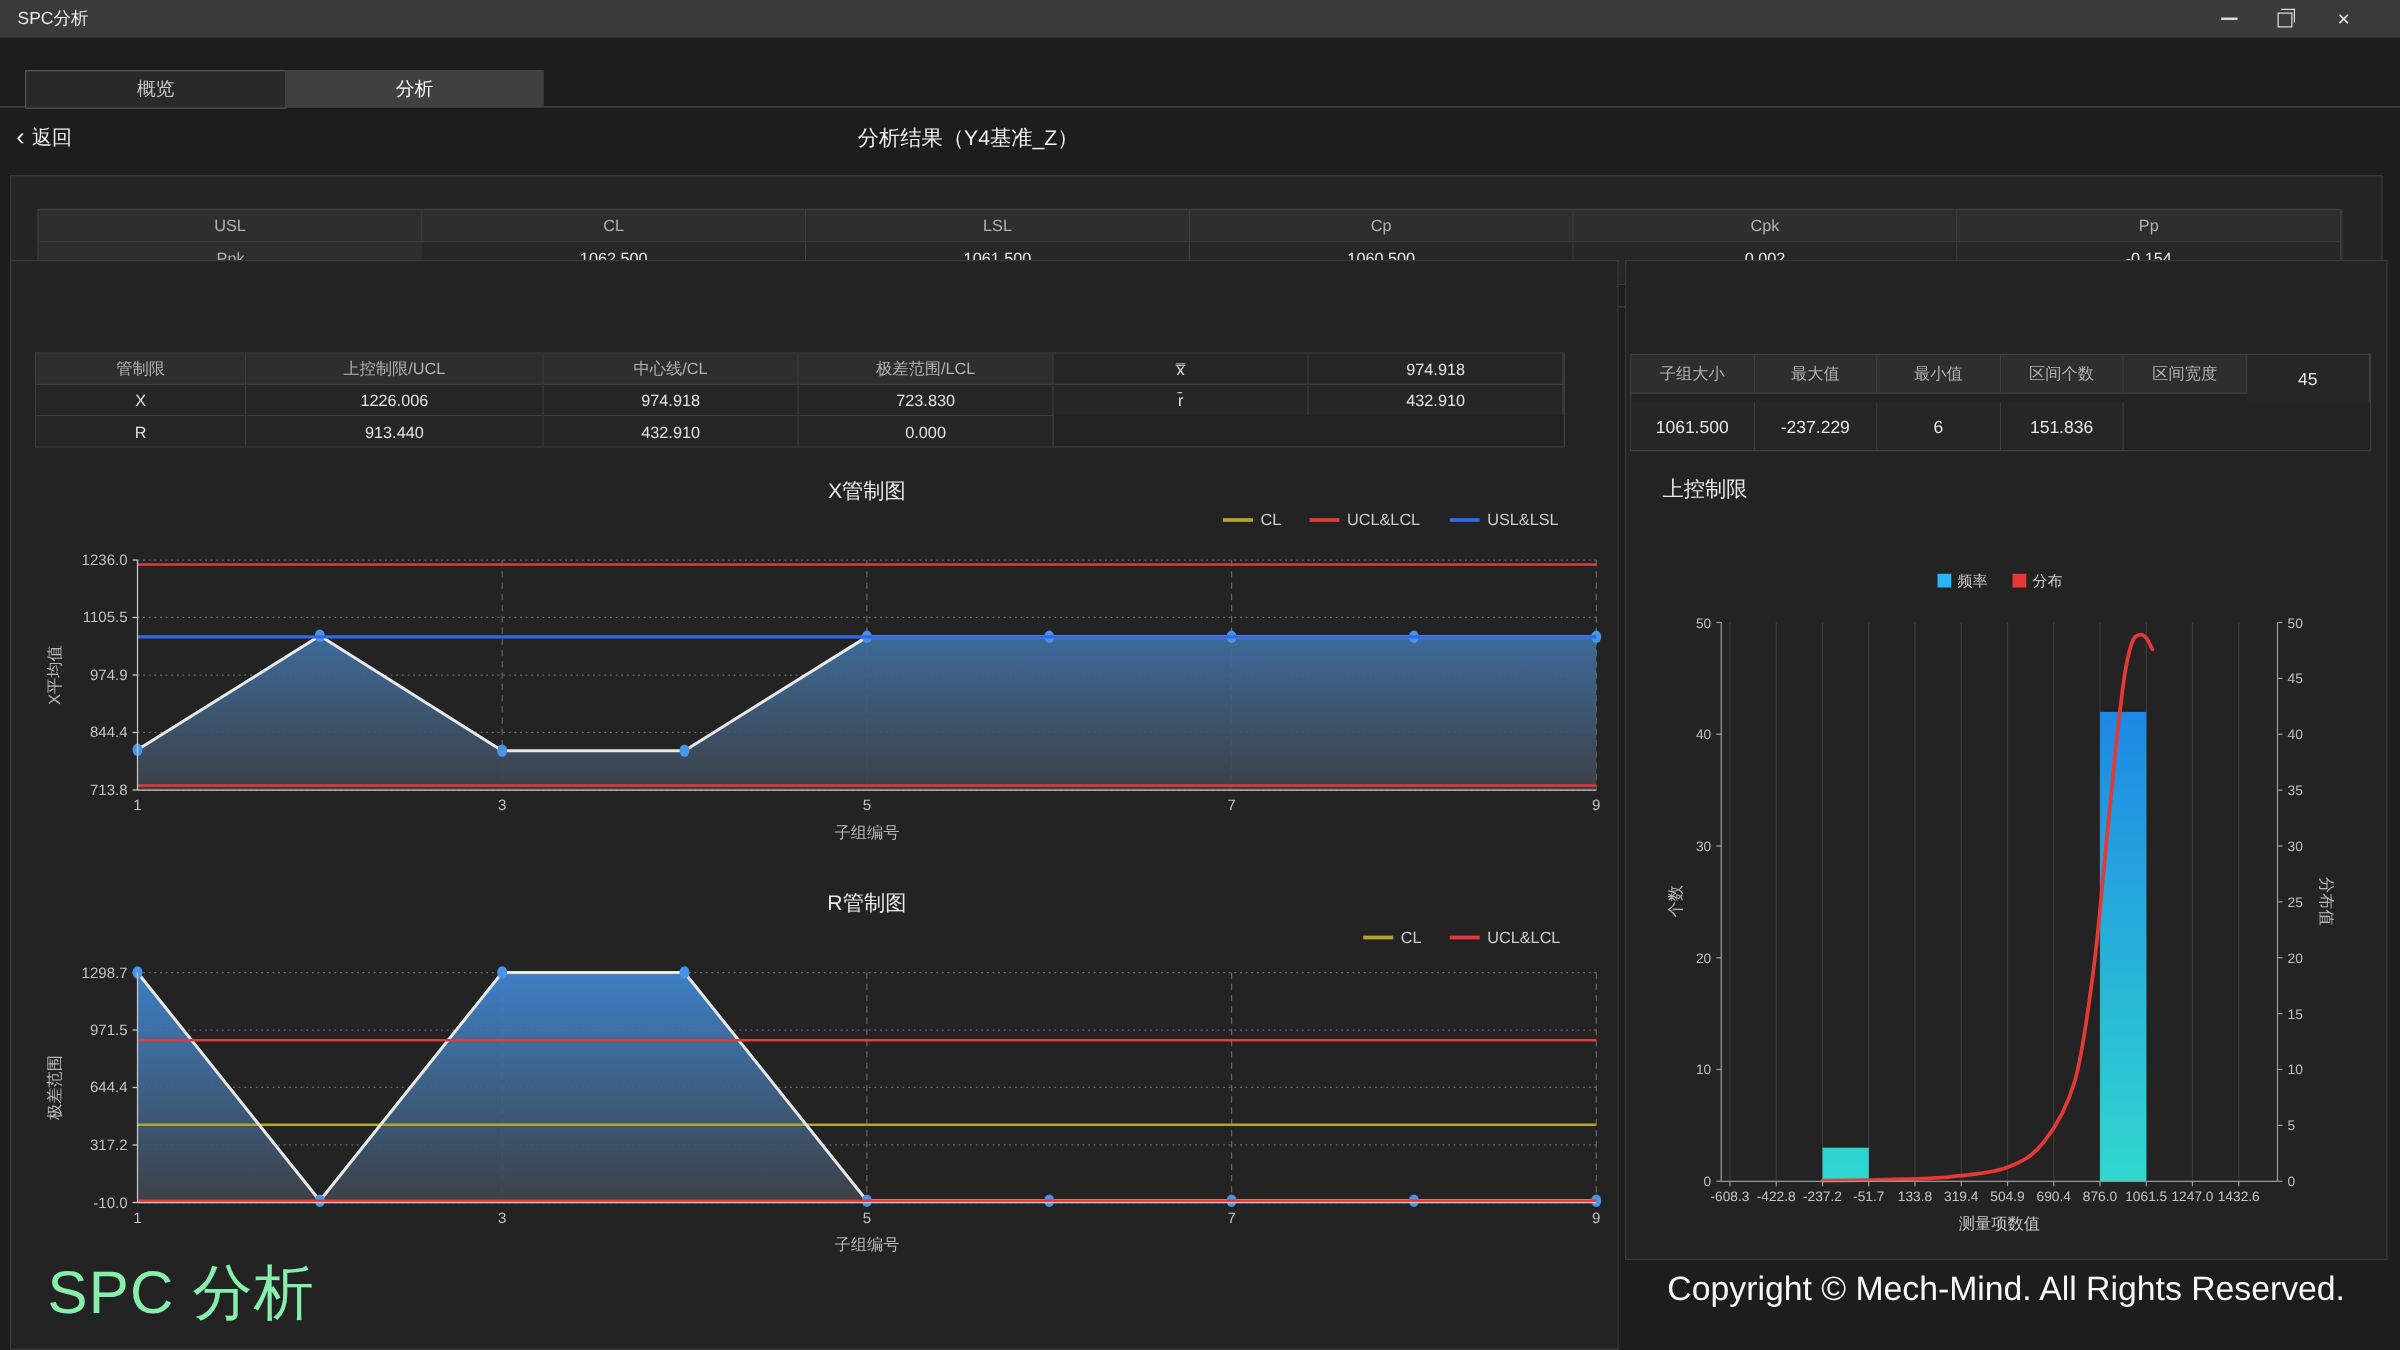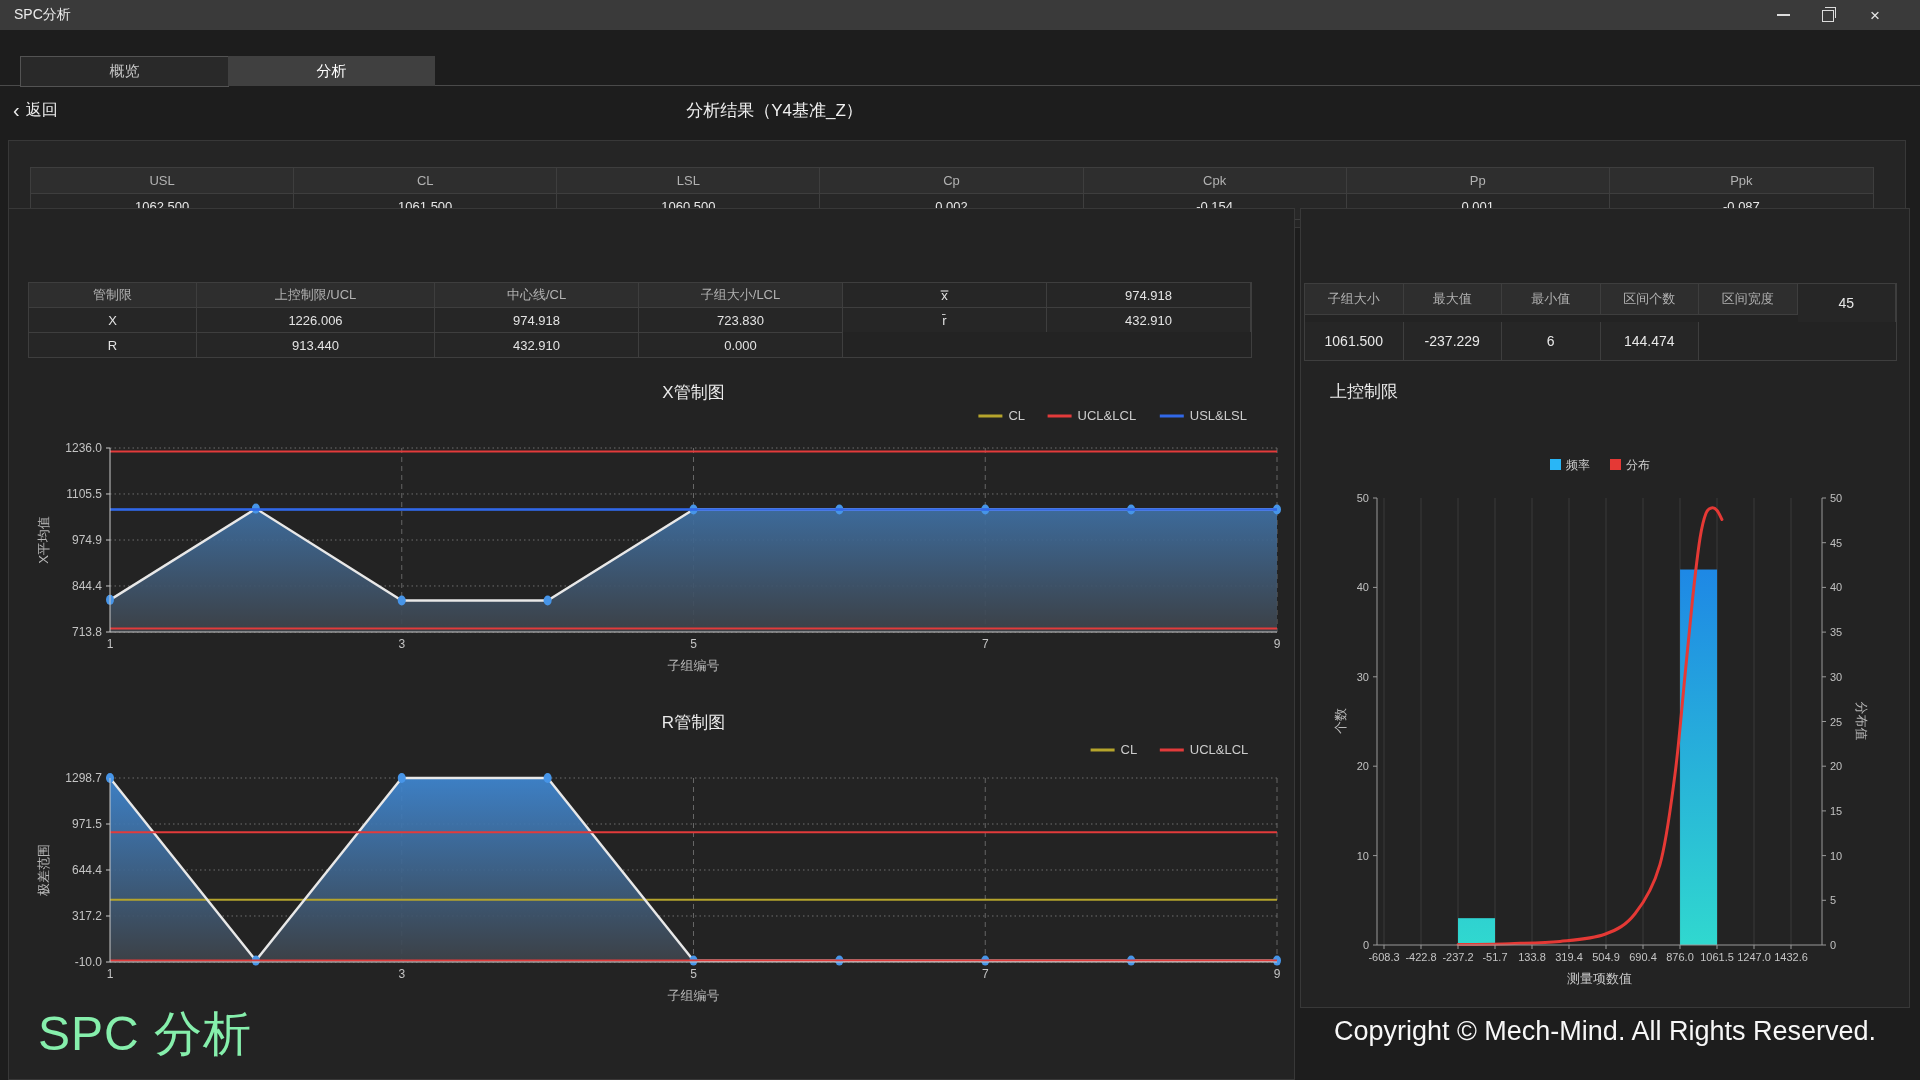--- a/index.html
+++ b/index.html
@@ -23,21 +23,21 @@
   .tab-inactive{left:20px;width:207px;background:#292929;border:1px solid #535353;color:#c6c6c6;}
   .tab-active{left:228px;width:207px;height:30px;background:#404040;color:#fff;z-index:2;}
 
   
   .back{left:13px;top:98px;height:24px;display:flex;align-items:center;font-size:16px;color:#ececec;cursor:pointer;}
   .back .chev{font-size:20px;margin-right:6px;color:#ececec;}
   .page-title{left:0;top:99px;width:1549px;text-align:center;font-size:17px;color:#f0f0f0;}
 
   
   .summary-panel{left:8px;top:140px;width:1898px;height:88px;background:#252525;border:1px solid #383838;box-sizing:border-box;}
-  .summary-table{position:absolute;left:21px;top:26px;width:1842px;display:grid;grid-template-columns:repeat(7,1fr);border:1px solid #3e3e3e;}
+  .summary-table{position:absolute;left:21px;top:26px;width:1842px;display:grid;grid-template-columns:repeat(6,1fr);border:1px solid #3e3e3e;}
   .sum-h{height:25px;background:#2e2e2e;border-right:1px solid #3e3e3e;border-bottom:1px solid #3e3e3e;
          display:flex;align-items:center;justify-content:center;font-size:13px;color:#b2b2b2;}
   .sum-v{height:25px;background:#272727;border-right:1px solid #3e3e3e;
          display:flex;align-items:center;justify-content:center;font-size:13px;color:#e8e8e8;text-align:center;}
   .nr{border-right:none;}
 
   
   .left-panel{left:8px;top:208px;width:1287px;height:872px;background:#232323;border:1px solid #383838;box-sizing:border-box;}
   .right-panel{left:1300px;top:208px;width:610px;height:800px;background:#232323;border:1px solid #383838;box-sizing:border-box;}
 
@@ -117,21 +117,21 @@
   </div>
 </div>
 
 <div class="abs left-panel"></div>
 <div class="abs right-panel"></div>
 
 <div class="abs ctl-table">
   <div class="ctl-h">管制限</div>
   <div class="ctl-h">上控制限/UCL</div>
   <div class="ctl-h">中心线/CL</div>
-  <div class="ctl-h nr">子组大小/LCL</div>
+  <div class="ctl-h nr">极差范围/LCL</div>
 
   <div class="ctl-c">x̿</div>
   <div class="ctl-c">974.918</div>
   <div class="ctl-c">X</div>
   <div class="ctl-c">1226.006</div>
   <div class="ctl-c">974.918</div>
   <div class="ctl-c nr">723.830</div>
 
   <div class="ctl-c lastrow">r̄</div>
   <div class="ctl-c lastrow">432.910</div>
@@ -144,21 +144,21 @@
 <div class="abs stats-table">
   <div class="st-h">子组大小</div>
   <div class="st-h">最大值</div>
   <div class="st-h">最小值</div>
   <div class="st-h">区间个数</div>
   <div class="st-h nr">区间宽度</div>
   <div class="st-v">45</div>
   <div class="st-v">1061.500</div>
   <div class="st-v">-237.229</div>
   <div class="st-v">6</div>
-  <div class="st-v nr">144.474</div>
+  <div class="st-v nr">151.836</div>
 </div>
 
 <div class="abs cap-title">上控制限</div>
 
 <svg id="svg-x" style="left:0;top:372px;" width="1295" height="308" viewBox="0 0 1295 308">
     <defs>
       <linearGradient id="svg-x-g" x1="0" y1="76" x2="0" y2="260" gradientUnits="userSpaceOnUse">
         <stop offset="0%" stop-color="#3f87d2"></stop>
         <stop offset="100%" stop-color="#3e4349"></stop>
       </linearGradient>

